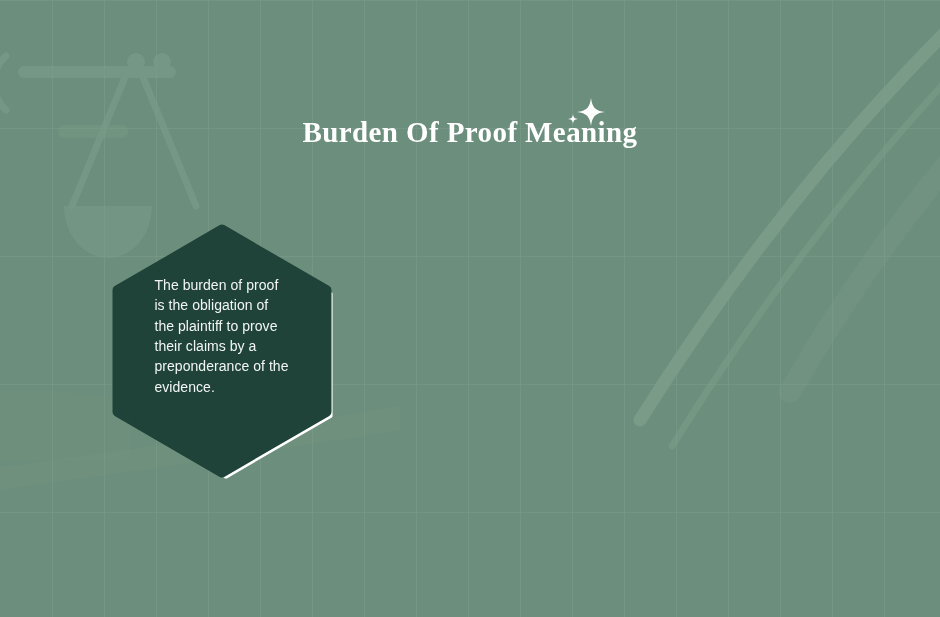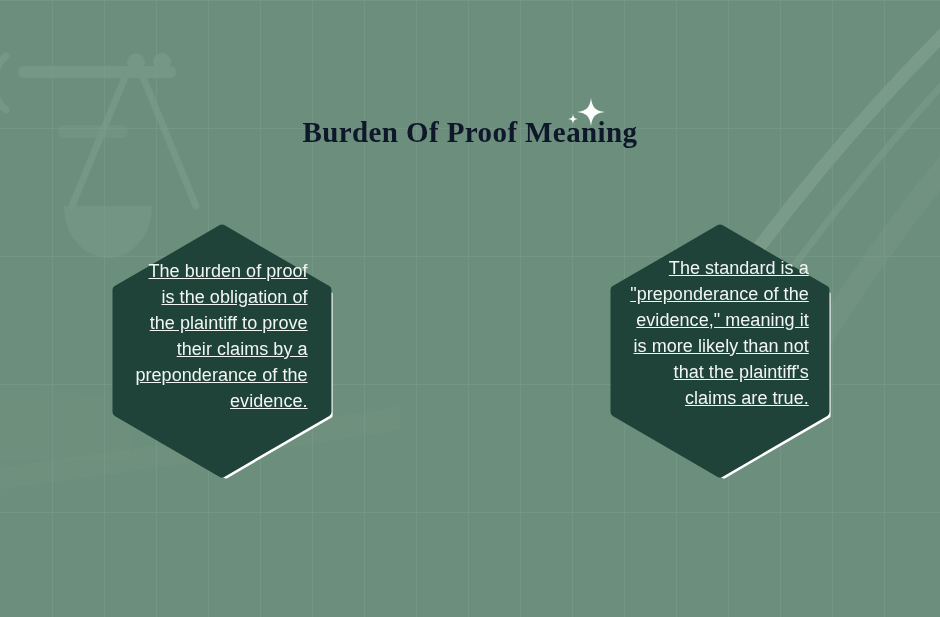--- a/index.html
+++ b/index.html
@@ -23,21 +23,21 @@
     top:118px;
     text-align:center;
     z-index:5;
   }
   #page-title {
     display:inline-block;
     font-family:"Liberation Serif", serif;
     font-weight:bold;
     font-size:29px;
     letter-spacing:0.4px;
-    color:#0f172a;
+    color:#ffffff;
     line-height:1;
   }
   .sparkle-wrap {
     position:absolute;
     left:262px; top:-22px;
     width:46px; height:44px;
     pointer-events:none;
   }
 
   
@@ -59,28 +59,27 @@
 
   .hex-svg { position:absolute; left:-6px; top:-4px; width:238px; height:262px; }
 
   .hex-text {
     position:absolute;
     left:14px; right:14px;
     top:0; bottom:0;
     display:flex;
     align-items:center;
     justify-content:center;
-    text-align:right;
+    text-align:left;
     color:#f2f6f3;
-    font-size:18px;
+    font-size:14px;
     line-height:1.45;
     padding-bottom:26px;
     white-space:pre-line;
     letter-spacing:0.05px;
-    text-decoration:underline;
   }
   .hex-card.c0 .hex-text { padding-bottom:32px; }
   .hex-card.c1 .hex-text { padding-bottom:44px; }
   .hex-card.c2 .hex-text { padding-bottom:38px; }
 </style>
 </head>
 <body>
 
 <div id="bg-root">
   <svg class="bg-svg" viewBox="0 0 940 617" xmlns="http://www.w3.org/2000/svg">
@@ -165,26 +164,14 @@
     </svg>
     <div class="hex-text">The burden of proof
 is the obligation of
 the plaintiff to prove
 their claims by a
 preponderance of the
 evidence.</div>
   </div>
 
 
-  <div class="hex-card c2">
-    <svg class="hex-svg" viewBox="0 0 238 262" xmlns="http://www.w3.org/2000/svg">
-      <path d="M12 66 L117 5 L222 66 L222 188 L117 249 L12 188 Z" fill="none" stroke="#ffffff" stroke-width="3.2" stroke-linejoin="round" transform="translate(4,4)"></path>
-      <path d="M12 66 L117 5 L222 66 L222 188 L117 249 L12 188 Z" fill="#1f4239" stroke="#1f4239" stroke-width="9" stroke-linejoin="round"></path>
-    </svg>
-    <div class="hex-text">The standard is a
-"preponderance of the
-evidence," meaning it
-is more likely than not
-that the plaintiff's
-claims are true.</div>
-  </div>
 
 </div>
 
 </body></html>

